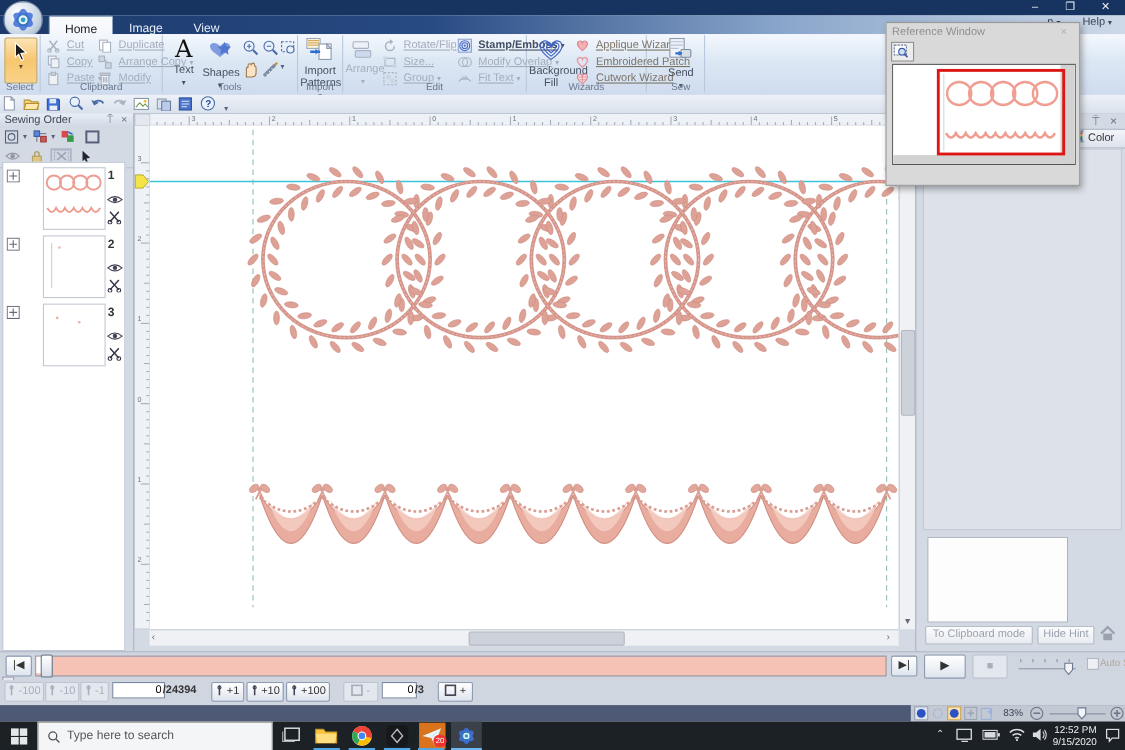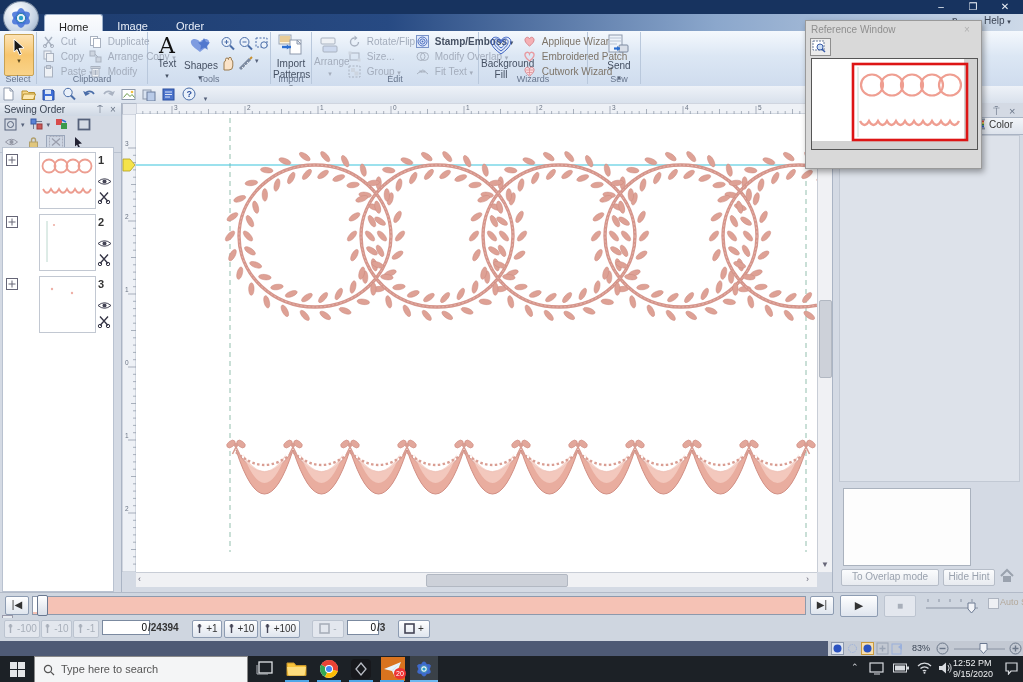--- a/index.html
+++ b/index.html
@@ -12,21 +12,21 @@
   .winbtn{color:#eef2f8;font-size:10px;line-height:14px;width:26px;text-align:center;top:0;height:14px;cursor:default;}
   .tabrow{left:0;top:14px;width:1023px;height:17px;
           background:linear-gradient(90deg,#1c3a6b 0%,#274a83 38%,#8ba7cc 70%,#cdd9e8 100%);}
   .ribbon{left:0;top:31px;width:1023px;height:55px;
           background:linear-gradient(#f4f8fd,#dce7f4 45%,#cfdcee);border-bottom:1px solid #aebfd6;}
   .tab{height:17px;line-height:17px;padding:4px 14px;color:#e8eef8;float:left;font-size:11px;}
   .tab.active{background:linear-gradient(#fbfcfe,#eef3fa);color:#222;border-radius:3px 3px 0 0;border:1px solid #9fb2cc;border-bottom:none;}
   .group{position:absolute;top:1px;height:52px;border-right:1px solid #b9c8dc;}
   .grp-label{position:absolute;bottom:0px;left:0;right:0;text-align:center;font-size:9px;color:#67758c;}
   .ritem{position:absolute;height:14px;line-height:14px;font-size:10px;color:#455062;white-space:nowrap;}
-  .ritem .lbl{vertical-align:top;}
+  .ritem .lbl{vertical-align:top;text-decoration:underline;}
   .ritem.dis{color:#a4adbc;}
   .ritem .ic{display:inline-block;width:14px;height:13px;vertical-align:top;margin-right:2px;}
   .bigbtn{position:absolute;text-align:center;font-size:10px;color:#455062;}
   .bigbtn .bicon{display:block;margin:0 auto;}
   .selbtn{background:linear-gradient(#fde3b5,#f7c66f 50%,#f9d389);border:1px solid #c8a254;border-radius:2px;}
   
   .quickbar{left:0;top:86px;width:1023px;height:17px;background:linear-gradient(#eef2f8,#d9e1ec);border-bottom:1px solid #b6c2d2;}
   .qicon{display:inline-block;width:15px;height:15px;margin:1px 1px 0 1px;text-align:center;line-height:14px;font-size:10px;}
   
   .panel-head{font-size:10px;color:#3c4656;padding:1px 4px;background:linear-gradient(#e9eef5,#cfd8e4);}
@@ -57,21 +57,21 @@
   <div class="abs titlebar">
     <div class="abs winbtn" style="left:928px">–</div>
     <div class="abs winbtn" style="left:960px">❐</div>
     <div class="abs winbtn" style="left:992px">✕</div>
   </div>
 
   <div class="abs tabrow">
     <div style="margin-left:44px">
       <div class="tab active">Home</div>
       <div class="tab">Image</div>
-      <div class="tab">Order</div>
+      <div class="tab">View</div>
     </div>
     <div class="abs" style="left:952px;top:1px;color:#3a4354;font-size:10px">
       <span>n</span> <span style="font-size:7px">▾</span></div>
     <div class="abs" style="left:984px;top:1px;color:#3a4354;font-size:10px">
       <span>Help</span> <span style="font-size:7px">▾</span></div>
   </div>
 
   <div class="abs" style="left:3px;top:1px;width:34px;height:32px;border-radius:50%;
        background:radial-gradient(circle at 35% 30%,#ffffff,#c9d6e6 60%,#8fa5bf);border:1px solid #7e8ea4;">
     <svg width="34" height="32" viewBox="0 0 34 32">
@@ -991,21 +991,21 @@
         <rect x="2" y="2.5" width="7" height="1.7" fill="#d84a4a"></rect>
           <rect x="2" y="4.2" width="7" height="1.7" fill="#e8b93a"></rect>
         <rect x="2" y="5.9" width="7" height="1.7" fill="#3a9a4a"></rect>
           <rect x="2" y="7.6" width="7" height="1.8" fill="#3a5cc8"></rect>
       </svg>
       <span style="font-size:10px">Color</span>
     </div>
     <div class="abs" style="left:6px;top:32px;width:179px;height:345px;background:#dde2ea;border:1px solid #c2c9d4"></div>
     <div class="abs" style="left:0px;top:380px;width:191px;height:109px;border-top:1px solid #b6bec c">
       <div class="abs" style="left:10px;top:5px;width:126px;height:76px;background:#fdfdfd;border:1px solid #aab2be"></div>
-      <div class="hintbtn" style="left:8px;top:86px;width:96px">To Overlap mode</div>
+      <div class="hintbtn" style="left:8px;top:86px;width:96px">To Clipboard mode</div>
       <div class="hintbtn" style="left:110px;top:86px;width:50px">Hide Hint</div>
       <svg class="abs" style="left:166px;top:85px" width="18" height="15">
         <path d="M2,8 L8,2 L14,8" fill="none" stroke="#9aa2ae" stroke-width="2"></path>
           <rect x="4" y="8" width="8" height="6" fill="#9aa2ae"></rect>
       </svg>
     </div>
   </div>
 
   <div class="abs ref-shadow" style="left:805px;top:20px;width:175px;height:147px;background:#d9d9d9;border:1px solid #9a9a9a;z-index:50">
     <div style="font-size:10px;color:#8f8f8f;padding:3px 5px">
@@ -1214,21 +1214,21 @@
         <rect x="14" y="4.5" width="2" height="3" fill="#d8dbdf"></rect>
       </svg>
     <svg class="trayic" style="left:917px" width="15" height="12">
         <path d="M1,4 a9,9 0 0 1 13,0 M3.5,6.5 a6,6 0 0 1 8,0 M5.8,9 a3,3 0 0 1 3.4,0" fill="none" stroke="#d8dbdf" stroke-width="1.3"></path>
         <circle cx="7.5" cy="10.8" r="1" fill="#d8dbdf"></circle>
       </svg>
     <svg class="trayic" style="left:938px" width="14" height="12">
         <path d="M1,4 h3 l4,-3.5 v11 l-4,-3.5 h-3 z" fill="#d8dbdf"></path>
         <path d="M10,3 a5,5 0 0 1 0,6 M11.5,1.5 a7,7 0 0 1 0,9" fill="none" stroke="#d8dbdf"></path>
       </svg>
-    <div class="abs" style="left:953px;top:2px;width:44px;color:#eef0f2;font-size:9px;line-height:11px">
+    <div class="abs" style="left:953px;top:2px;width:44px;text-align:right;color:#eef0f2;font-size:9px;line-height:11px">
       <div>12:52 PM</div>
       <div>9/15/2020</div>
     </div>
     <svg class="trayic" style="left:1005px" width="13" height="13">
         <path d="M1,1 h11 v8 h-6 l-2.5,3 v-3 h-2.5 z" fill="none" stroke="#d8dbdf" stroke-width="1.2"></path>
       </svg>
   </div>
 </div>
 
 </body></html>

